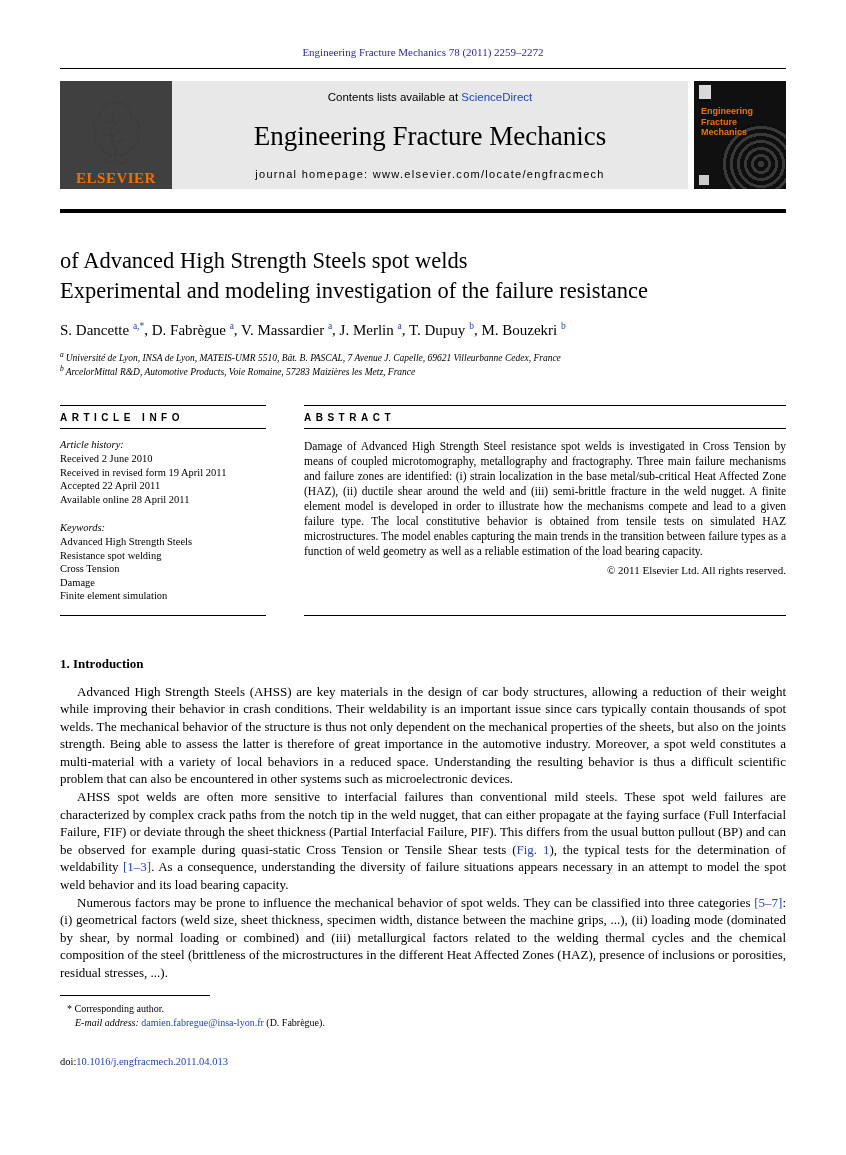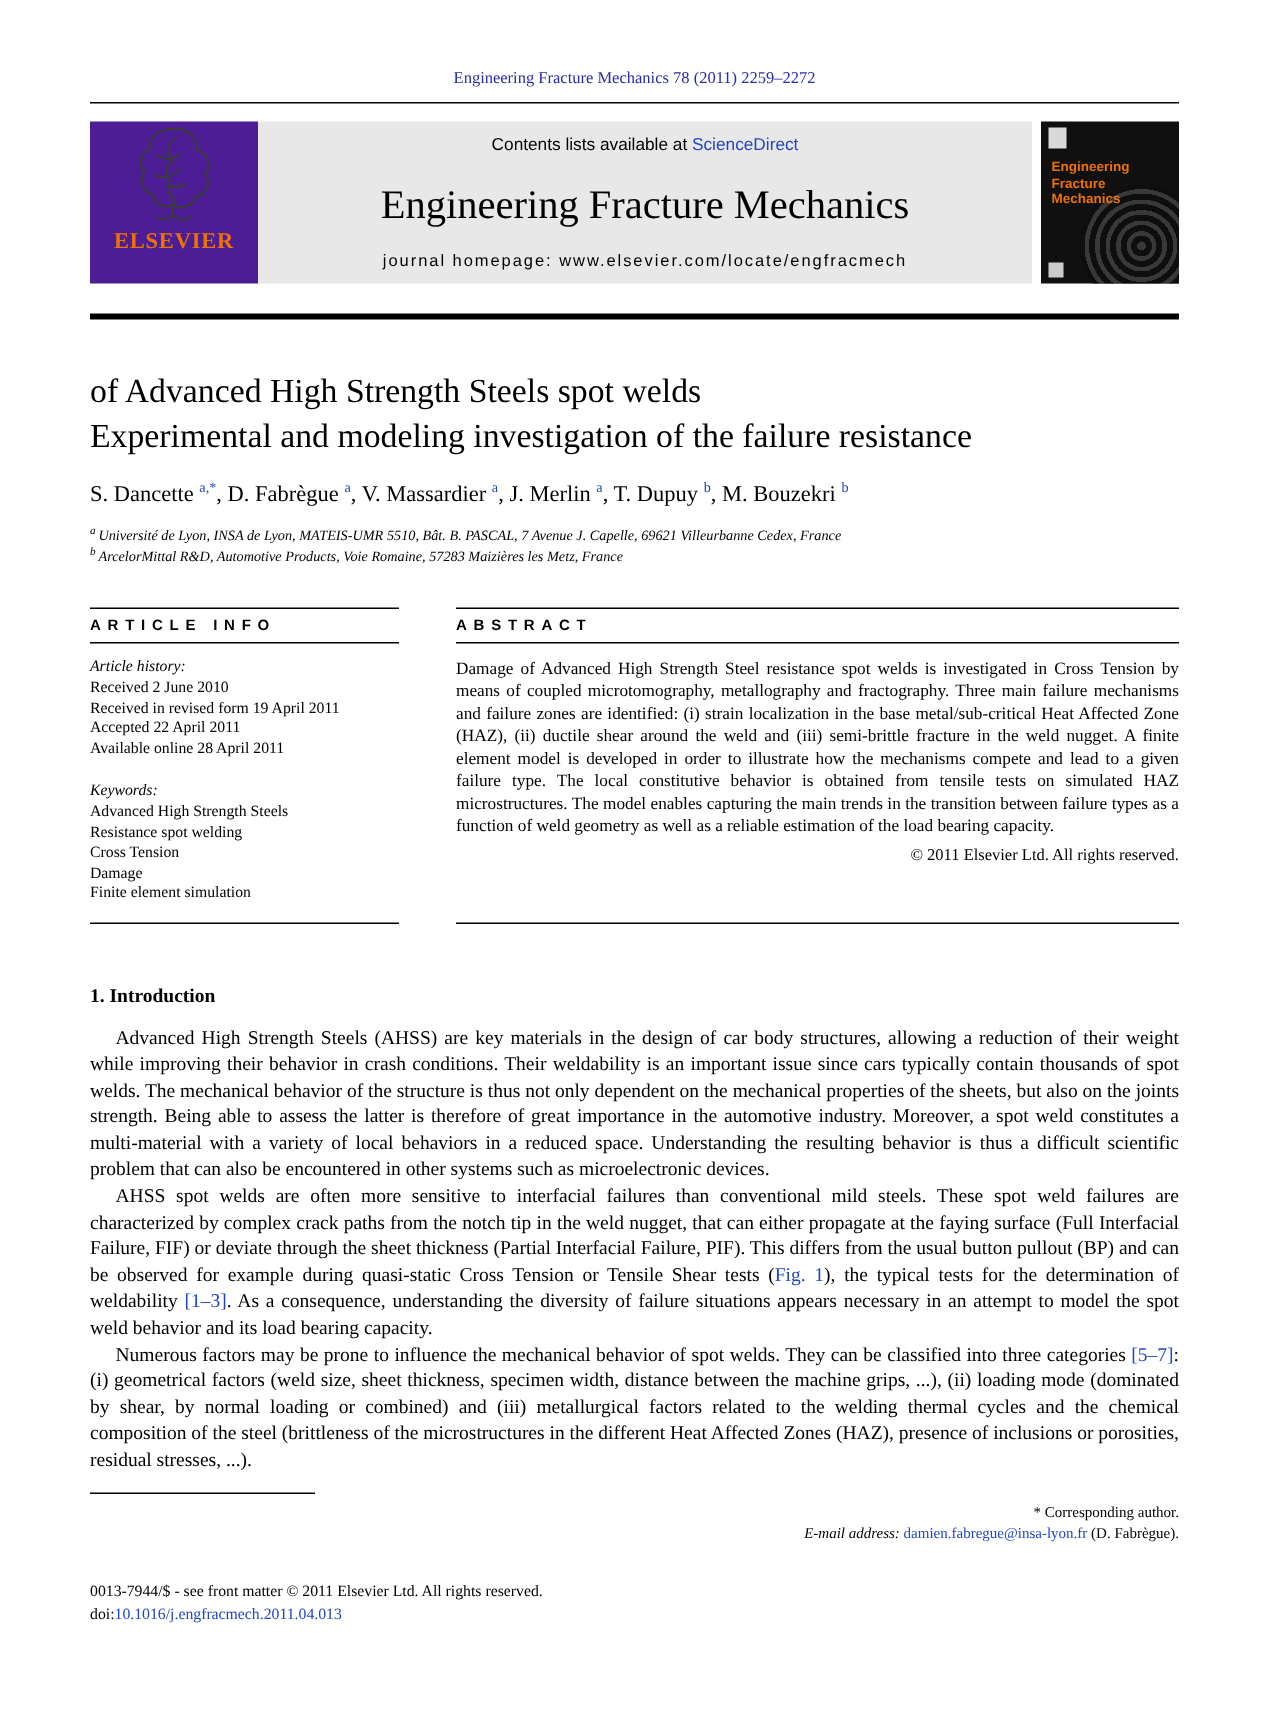--- a/index.html
+++ b/index.html
@@ -3,21 +3,21 @@
 <meta charset="utf-8">
 <style>
   html,body{margin:0;padding:0;background:#fff;}
   body{width:846px;height:1155px;overflow:hidden;color:#000;font-family:"Liberation Serif",serif;}
   .page{padding:0 60px;width:726px;height:1137px;box-sizing:content-box;position:relative;}
 
   
   .citation{margin:0;padding-top:46px;text-align:center;font-size:11px;color:var(--citation,#2a2aa8);}
   .citation-rule{margin-top:10px;border-top:1px solid #000;height:0;}
   .masthead{margin-top:12px;display:flex;height:108px;}
-  .mh-left{width:112px;background:#4c1d95;display:flex;flex-direction:column;align-items:center;padding-bottom:2px;box-sizing:border-box;}
+  .mh-left{width:112px;background:#404040;display:flex;flex-direction:column;align-items:center;justify-content:flex-end;padding-bottom:2px;box-sizing:border-box;}
   .tree{width:60px;height:72px;}
   .els-text{font-weight:bold;font-size:15px;letter-spacing:.5px;color:var(--elsevier-orange,#ee7203);}
   .mh-center{flex:1;background:var(--header-bg,#e8e8e8);display:flex;flex-direction:column;align-items:center;justify-content:space-between;padding:10px 0 9px;box-sizing:border-box;}
   .contents-line{font-family:"Liberation Sans",sans-serif;font-size:11.5px;}
   .journal-title{font-size:27px;line-height:30px;}
   .homepage-line{font-family:"Liberation Sans",sans-serif;font-size:11px;letter-spacing:1.3px;color:#000;}
   .cover{width:92px;margin-left:6px;background:var(--cover-bg,#101010);position:relative;overflow:hidden;}
   .cover-swirl{position:absolute;bottom:-16px;right:-16px;width:82px;height:82px;border-radius:50%;background:repeating-radial-gradient(circle at 50% 50%, #3d3d3d 0 3px, #0e0e0e 3px 7px);opacity:.9;}
   .cover-logo{position:absolute;top:4px;left:5px;width:12px;height:14px;background:#d9d9d9;}
   .cover-title{position:absolute;top:25px;left:7px;right:3px;display:flex;flex-direction:column;}
@@ -46,21 +46,21 @@
   .kw{margin-top:15px;}
   .abs-text{margin-top:10px;font-size:11.5px;line-height:15px;text-align:justify;}
   .abs-copyright{margin:5px 0 11px;font-size:11px;text-align:right;}
 
   
   .sec-head{margin:40px 0 0;font-size:13px;font-weight:bold;}
   .body-par{margin:11px 0 0;font-size:13px;line-height:17.6px;text-align:justify;text-indent:17px;}
   .body-par + .body-par{margin-top:0;}
 
   
-  .footnote{margin-top:13px;text-align:right;}
+  .footnote{margin-top:13px;}
   .fn-rule{width:150px;border-top:1px solid #000;height:0;margin-bottom:6px;}
   .fn-line{font-size:10px;line-height:14px;padding-left:7px;}
   .fn-email{padding-left:15px;}
   .footer{margin-top:24px;}
   .ft-line{font-size:10.5px;line-height:15.5px;}
 
   .lnk{color:var(--link,#2145c4);}
   .it{font-style:italic;}
   sup{line-height:0;}
 </style>
@@ -153,17 +153,16 @@
   <p class="body-par"><span>AHSS spot welds are often more sensitive to interfacial failures than conventional mild steels. These spot weld failures are characterized by complex crack paths from the notch tip in the weld nugget, that can either propagate at the faying surface (Full Interfacial Failure, FIF) or deviate through the sheet thickness (Partial Interfacial Failure, PIF). This differs from the usual button pullout (BP) and can be observed for example during quasi-static Cross Tension or Tensile Shear tests (</span><span class="lnk">Fig. 1</span><span>), the typical tests for the determination of weldability </span><span class="lnk">[1–3]</span><span>. As a consequence, understanding the diversity of failure situations appears necessary in an attempt to model the spot weld behavior and its load bearing capacity.</span></p>
   <p class="body-par"><span>Numerous factors may be prone to influence the mechanical behavior of spot welds. They can be classified into three categories </span><span class="lnk">[5–7]</span><span>: (i) geometrical factors (weld size, sheet thickness, specimen width, distance between the machine grips, ...), (ii) loading mode (dominated by shear, by normal loading or combined) and (iii) metallurgical factors related to the welding thermal cycles and the chemical composition of the steel (brittleness of the microstructures in the different Heat Affected Zones (HAZ), presence of inclusions or porosities, residual stresses, ...).</span></p>
 
   <div class="footnote">
     <div class="fn-rule"></div>
     <div class="fn-line">* Corresponding author.</div>
     <div class="fn-line fn-email"><span class="it">E-mail address: </span><span class="lnk">damien.fabregue@insa-lyon.fr</span><span> (D. Fabrègue).</span></div>
   </div>
 
   <div class="footer">
-    <div class="ft-line">0013-7944/$ - see front matter © 2011 Elsevier Ltd. All rights reserved.</div>
     <div class="ft-line"><span>doi:</span><span class="lnk">10.1016/j.engfracmech.2011.04.013</span></div>
   </div>
 
 </div>
 
 </body></html>

